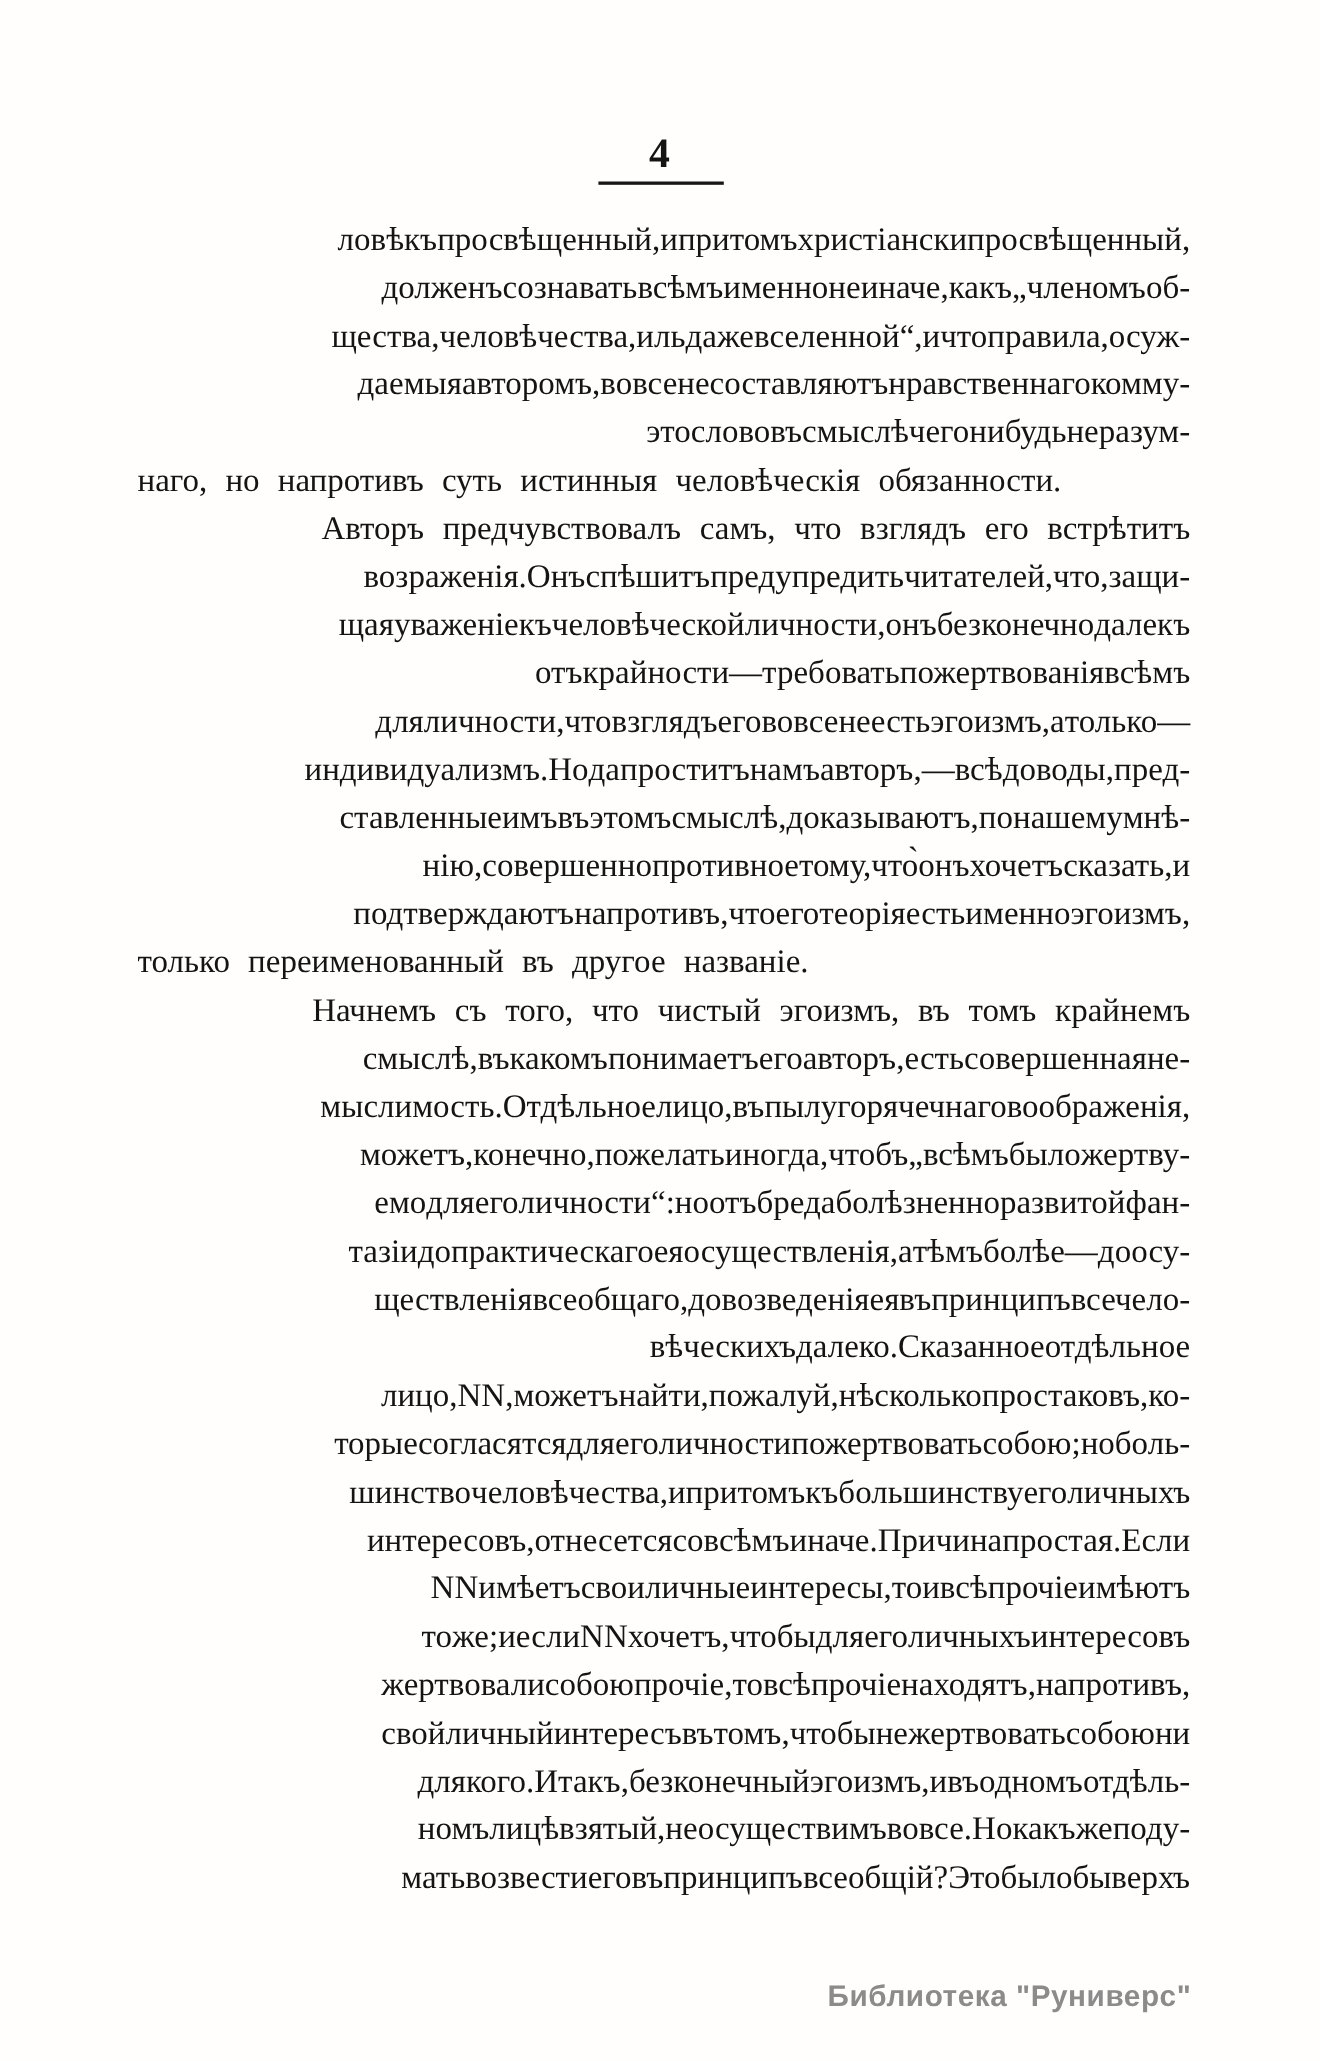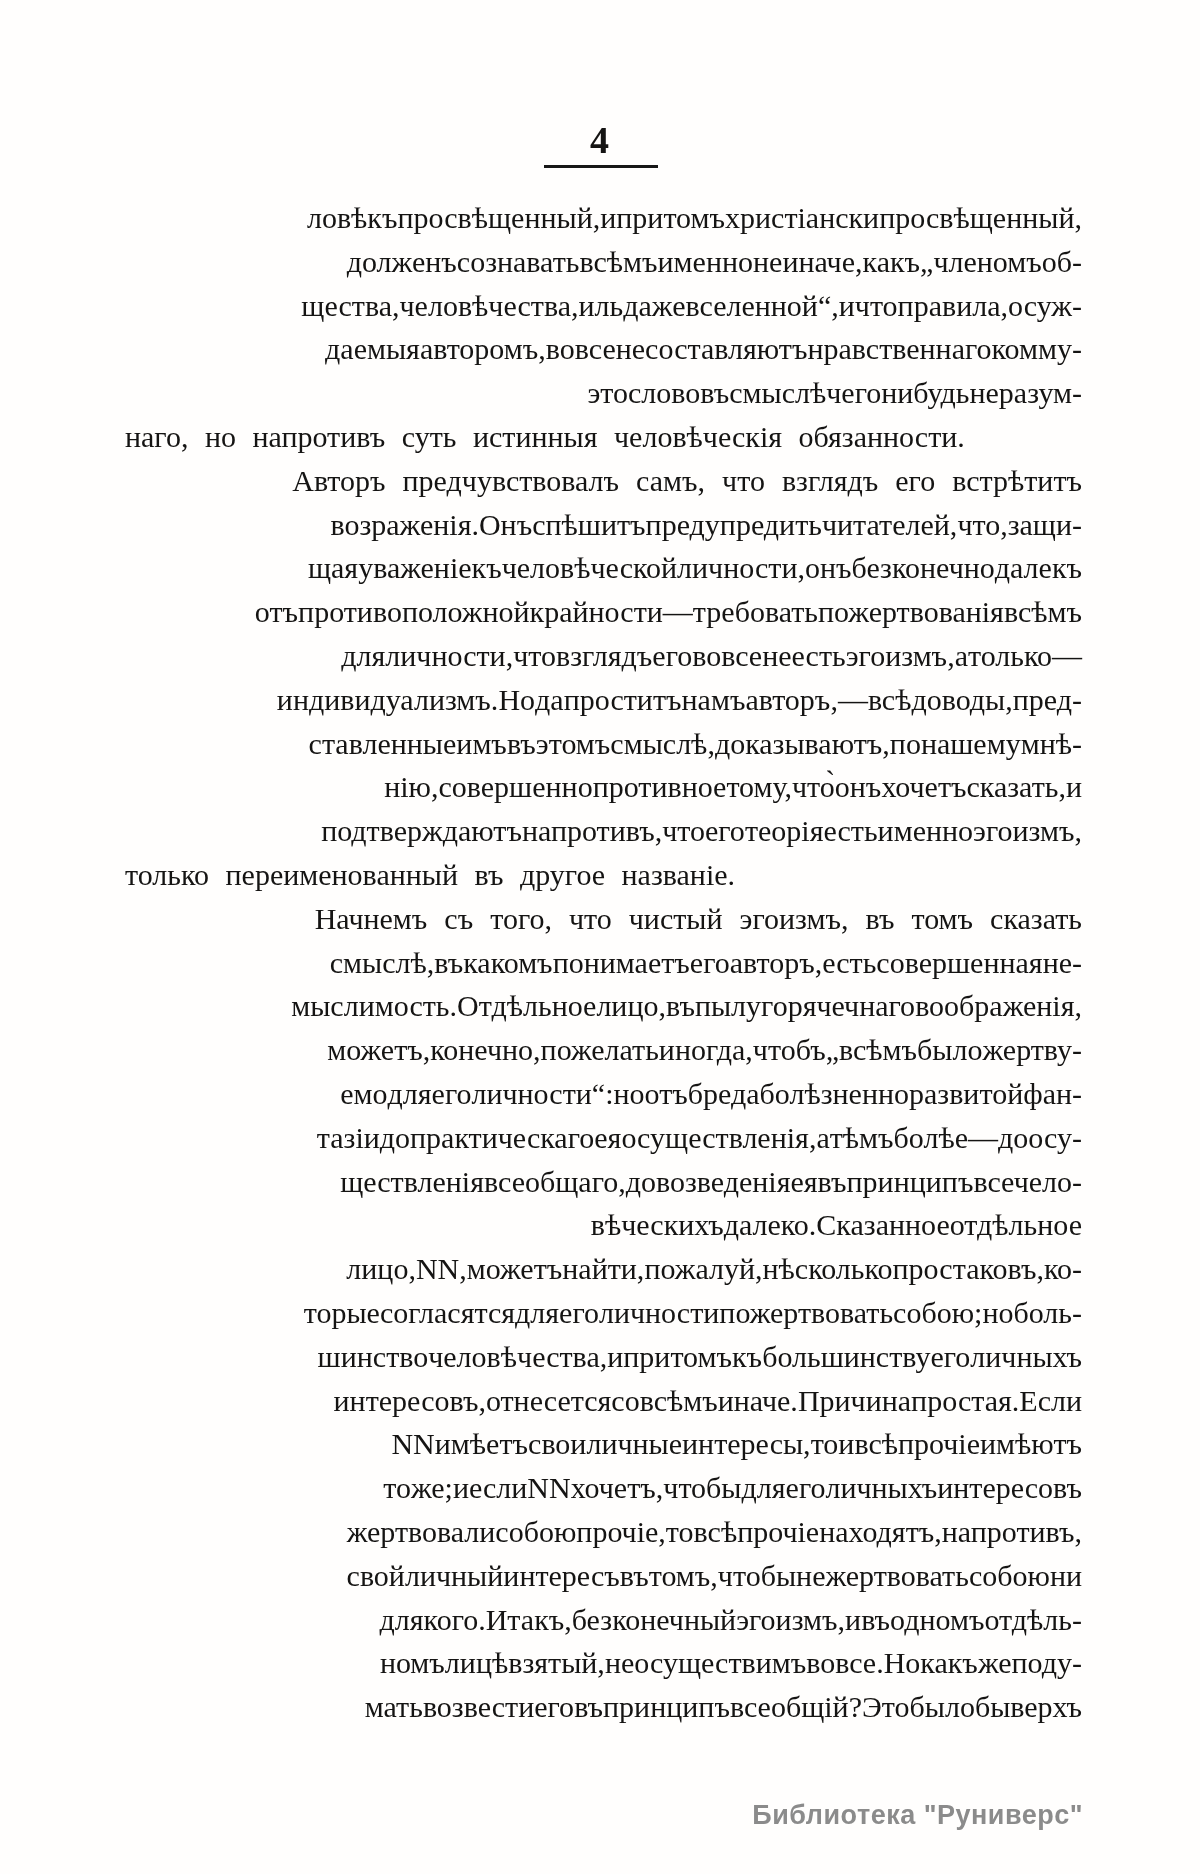--- a/index.html
+++ b/index.html
@@ -77,30 +77,30 @@
         <div class="line"><span>долженъ</span><span>сознавать</span><span>всѣмъ</span><span>именно</span><span>не</span><span>иначе,</span><span>какъ</span><span>„членомъ</span><span>об-</span></div>
         <div class="line"><span>щества,</span><span>человѣчества,</span><span>иль</span><span>даже</span><span>вселенной“,</span><span>и</span><span>что</span><span>правила,</span><span>осуж-</span></div>
         <div class="line"><span>даемыя</span><span>авторомъ,</span><span>вовсе</span><span>не</span><span>составляютъ</span><span>нравственнаго</span><span>комму-</span></div>
         <div class="line"><span>это</span><span>слово</span><span>въ</span><span>смыслѣ</span><span>чего</span><span>нибудь</span><span>неразум-</span></div>
         <div class="line plain">наго, но напротивъ суть истинныя человѣческія обязанности.</div>
       </div>
       <div class="paragraph">
         <div class="line indent"><span>Авторъ</span><span>предчувствовалъ</span><span>самъ,</span><span>что</span><span>взглядъ</span><span>его</span><span>встрѣтитъ</span></div>
         <div class="line"><span>возраженія.</span><span>Онъ</span><span>спѣшитъ</span><span>предупредить</span><span>читателей,</span><span>что,</span><span>защи-</span></div>
         <div class="line"><span>щая</span><span>уваженіе</span><span>къ</span><span>человѣческой</span><span>личности,</span><span>онъ</span><span>безконечно</span><span>далекъ</span></div>
-        <div class="line"><span>отъ</span><span>противоположной</span><span>крайности—требовать</span><span>пожертвованія</span><span>всѣмъ</span></div>
+        <div class="line"><span>отъ</span><span>крайности—требовать</span><span>пожертвованія</span><span>всѣмъ</span></div>
         <div class="line"><span>для</span><span>личности,</span><span>что</span><span>взглядъ</span><span>его</span><span>вовсе</span><span>не</span><span>есть</span><span>эгоизмъ,</span><span>а</span><span>только—</span></div>
         <div class="line"><span>индивидуализмъ.</span><span>Но</span><span>да</span><span>проститъ</span><span>намъ</span><span>авторъ,—всѣ</span><span>доводы,</span><span>пред-</span></div>
         <div class="line"><span>ставленные</span><span>имъ</span><span>въ</span><span>этомъ</span><span>смыслѣ,</span><span>доказываютъ,</span><span>по</span><span>нашему</span><span>мнѣ-</span></div>
         <div class="line"><span>нію,</span><span>совершенно</span><span>противное</span><span>тому,</span><span>что̀</span><span>онъ</span><span>хочетъ</span><span>сказать,</span><span>и</span></div>
         <div class="line"><span>подтверждаютъ</span><span>напротивъ,</span><span>что</span><span>его</span><span>теорія</span><span>есть</span><span>именно</span><span>эгоизмъ,</span></div>
         <div class="line plain">только переименованный въ другое названіе.</div>
       </div>
       <div class="paragraph">
-        <div class="line indent"><span>Начнемъ</span><span>съ</span><span>того,</span><span>что</span><span>чистый</span><span>эгоизмъ,</span><span>въ</span><span>томъ</span><span>сказать</span></div>
+        <div class="line indent"><span>Начнемъ</span><span>съ</span><span>того,</span><span>что</span><span>чистый</span><span>эгоизмъ,</span><span>въ</span><span>томъ</span><span>крайнемъ</span></div>
         <div class="line"><span>смыслѣ,</span><span>въ</span><span>какомъ</span><span>понимаетъ</span><span>его</span><span>авторъ,</span><span>есть</span><span>совершенная</span><span>не-</span></div>
         <div class="line"><span>мыслимость.</span><span>Отдѣльное</span><span>лицо,</span><span>въ</span><span>пылу</span><span>горячечнаго</span><span>воображенія,</span></div>
         <div class="line"><span>можетъ,</span><span>конечно,</span><span>пожелать</span><span>иногда,</span><span>чтобъ</span><span>„всѣмъ</span><span>было</span><span>жертву-</span></div>
         <div class="line"><span>емо</span><span>для</span><span>его</span><span>личности“:</span><span>но</span><span>отъ</span><span>бреда</span><span>болѣзненно</span><span>развитой</span><span>фан-</span></div>
         <div class="line"><span>тазіи</span><span>до</span><span>практическаго</span><span>ея</span><span>осуществленія,</span><span>а</span><span>тѣмъ</span><span>болѣе—до</span><span>осу-</span></div>
         <div class="line"><span>ществленія</span><span>всеобщаго,</span><span>до</span><span>возведенія</span><span>ея</span><span>въ</span><span>принципъ</span><span>всечело-</span></div>
         <div class="line"><span>вѣческихъ</span><span>далеко.</span><span>Сказанное</span><span>отдѣльное</span></div>
         <div class="line"><span>лицо,</span><span>NN,</span><span>можетъ</span><span>найти,</span><span>пожалуй,</span><span>нѣсколько</span><span>простаковъ,</span><span>ко-</span></div>
         <div class="line"><span>торые</span><span>согласятся</span><span>для</span><span>его</span><span>личности</span><span>пожертвовать</span><span>собою;</span><span>но</span><span>боль-</span></div>
         <div class="line"><span>шинство</span><span>человѣчества,</span><span>и</span><span>притомъ</span><span>къ</span><span>большинству</span><span>его</span><span>личныхъ</span></div>

